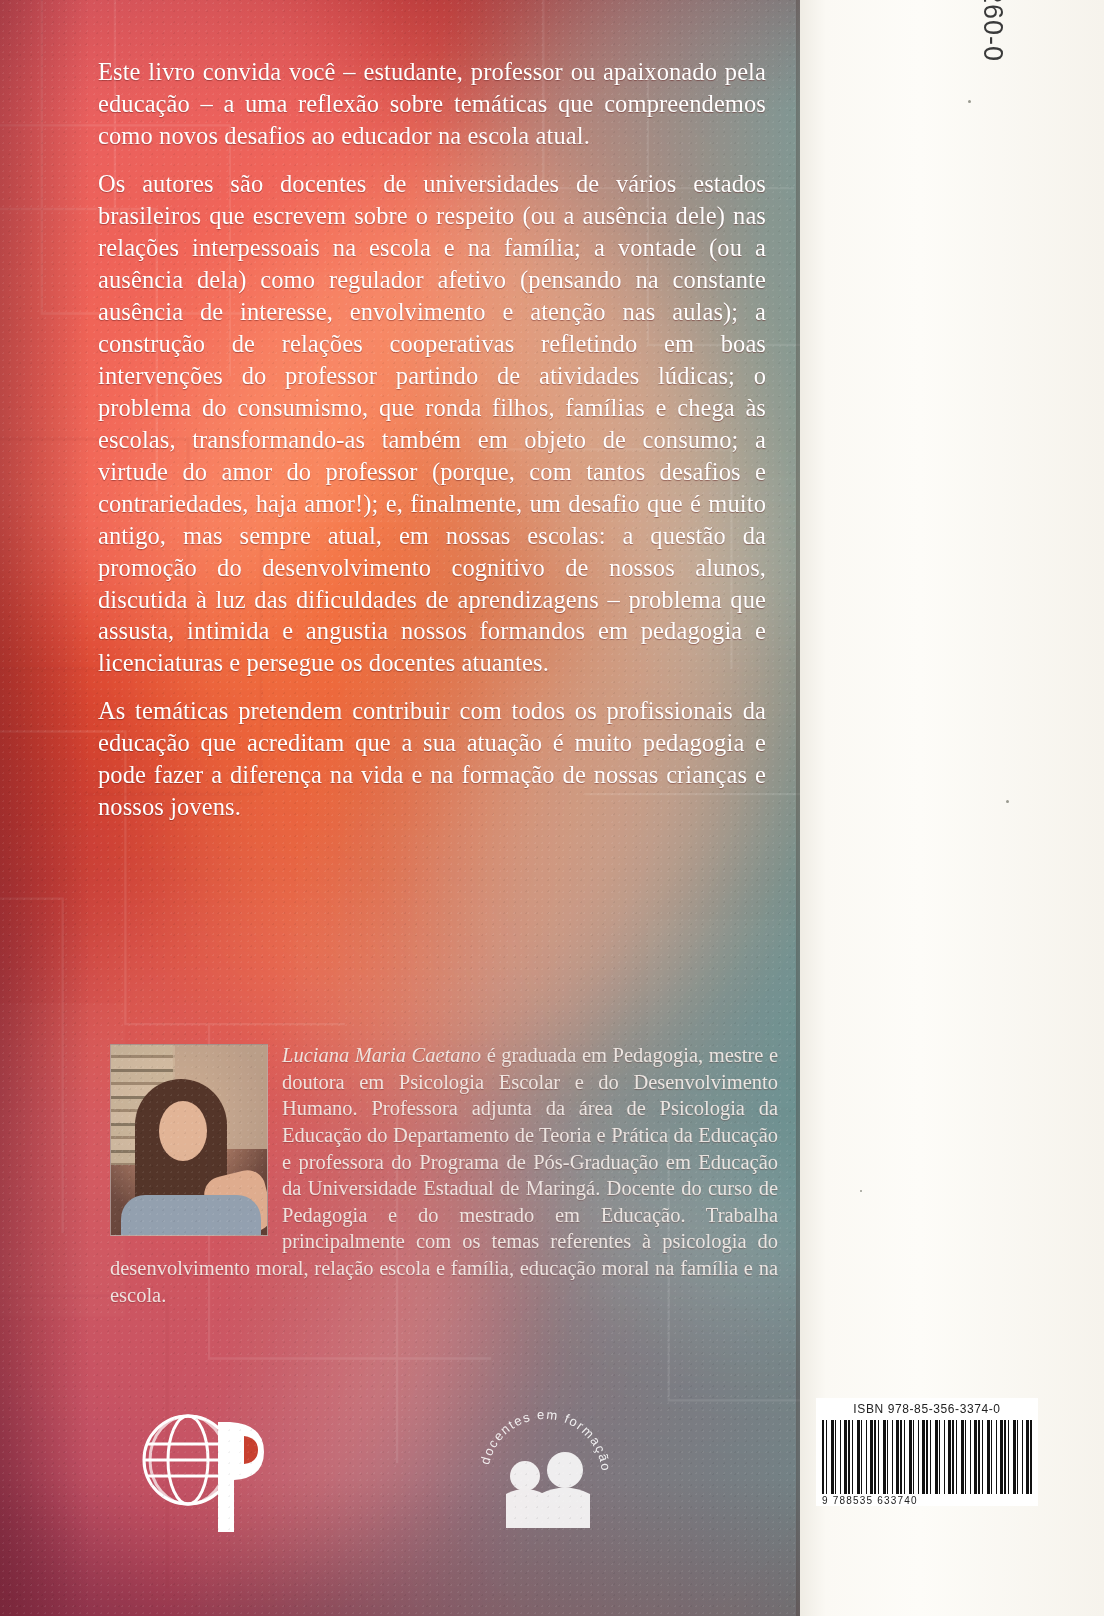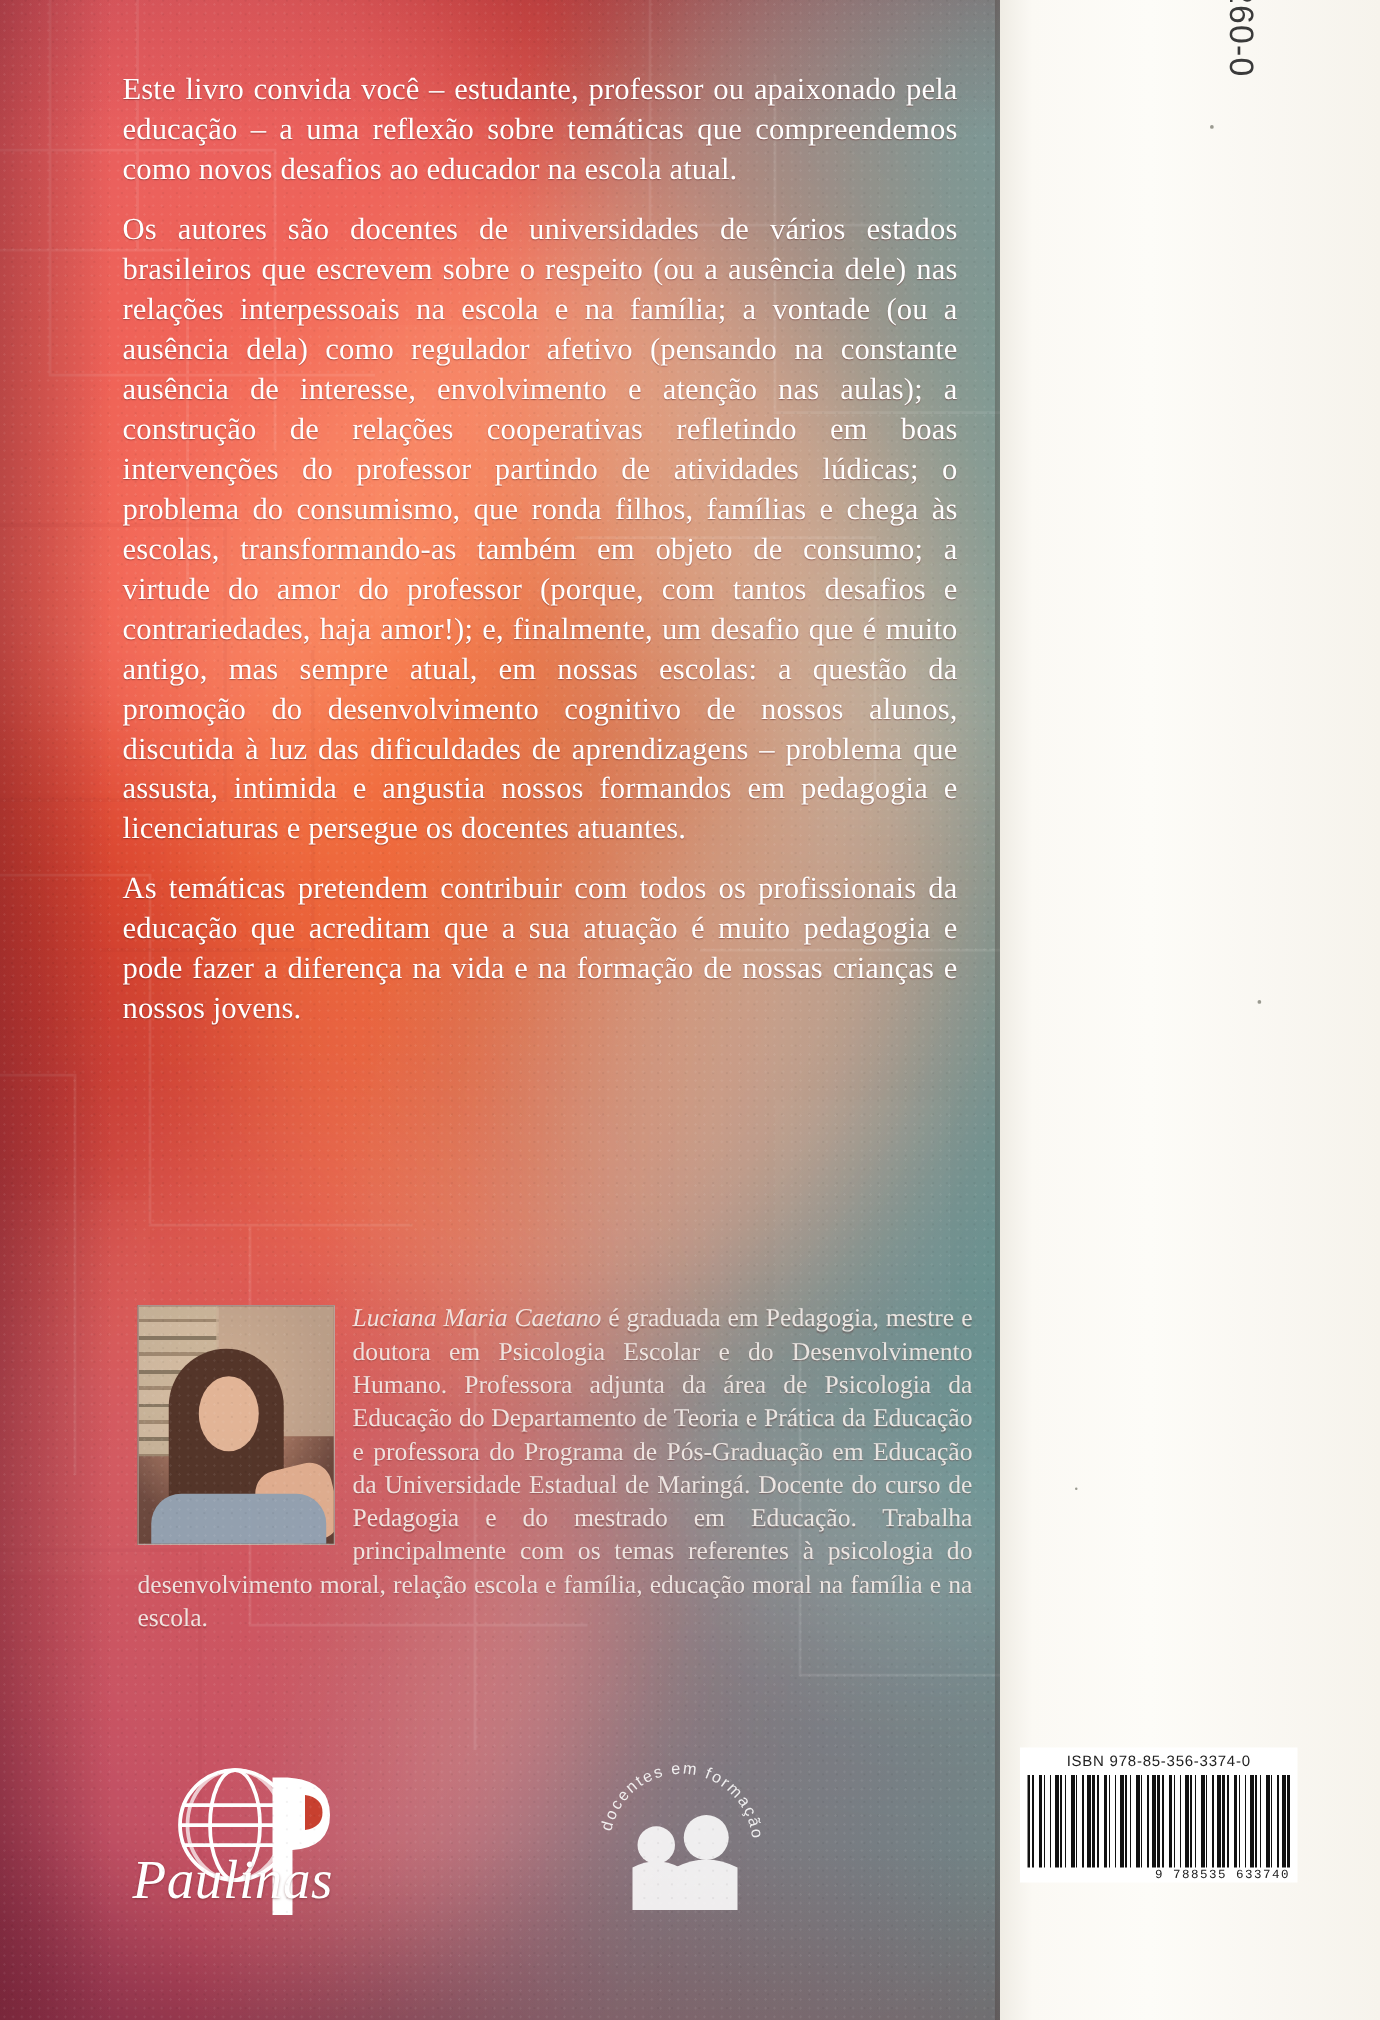--- a/index.html
+++ b/index.html
@@ -33,20 +33,21 @@
     background:
       
       linear-gradient(100deg,
         rgba(198, 40, 52, 0.00) 0%,
         rgba(198, 40, 52, 0.00) 40%,
         rgba(64, 140, 132, 0.55) 72%,
         rgba(60, 135, 130, 0.80) 100%),
       
       radial-gradient(120% 60% at 38% 30%, #e8502c 0%, #d8402a 28%, #c23a36 50%, #a8394a 70%, #8c3352 100%),
       #b23a3e;
+    padding-left: 36px;
   }
 
   
   .bloom {
     position: absolute;
     border-radius: 50%;
     filter: blur(60px);
     mix-blend-mode: screen;
     pointer-events: none;
   }
@@ -225,25 +226,25 @@
   }
   #bars {
     height: 74px;
     width: 100%;
     background-image: repeating-linear-gradient(90deg,
       #111 0 2px, #fff 2px 4px, #111 4px 5px, #fff 5px 9px,
       #111 9px 12px, #fff 12px 13px, #111 13px 14px, #fff 14px 18px,
       #111 18px 19px, #fff 19px 22px, #111 22px 25px, #fff 25px 26px);
   }
   #barcode-digits {
-    font-family: Liberation Mono, monospace;
+    font-family: Liberation Sans, sans-serif;
     font-size: 10px;
     letter-spacing: 1.2px;
     color: #222;
-    text-align: right;
+    text-align: left;
     margin-top: 1px;
   }
 
   
   .speck { position:absolute; background:#9a9a90; border-radius:50%; }
 </style>
 </head>
 <body>
 
 <div id="scan">
@@ -312,21 +313,20 @@
         <ellipse cx="62" cy="56" rx="38" ry="44" opacity=".7"></ellipse>
         <path d="M20 40 H104"></path>
         <path d="M18 56 H106"></path>
         <path d="M20 72 H104"></path>
       </g>
       <g fill="#ffffff">
         <path d="M104 18 q34 2 34 30 q0 26 -30 28 l0 52 l-16 0 l0 -110 z"></path>
         <path d="M118 32 l0 28 q14 -2 14 -14 q0 -12 -14 -14 z" fill="#c8402f"></path>
       </g>
     </svg>
-    <div id="publisher-name">Paulinas</div>
 
     <div id="collection-seal">
       <svg viewBox="0 0 150 150" width="150" height="150">
         <defs>
           <path id="sealArc" d="M 18,78 A 57,57 0 1 1 132,78"></path>
         </defs>
         <g fill="#ffffff">
           <circle cx="55" cy="78" r="15"></circle>
           <path d="M36 96 q19 -10 38 0 l0 34 l-38 0 z"></path>
           <circle cx="95" cy="72" r="18"></circle>

